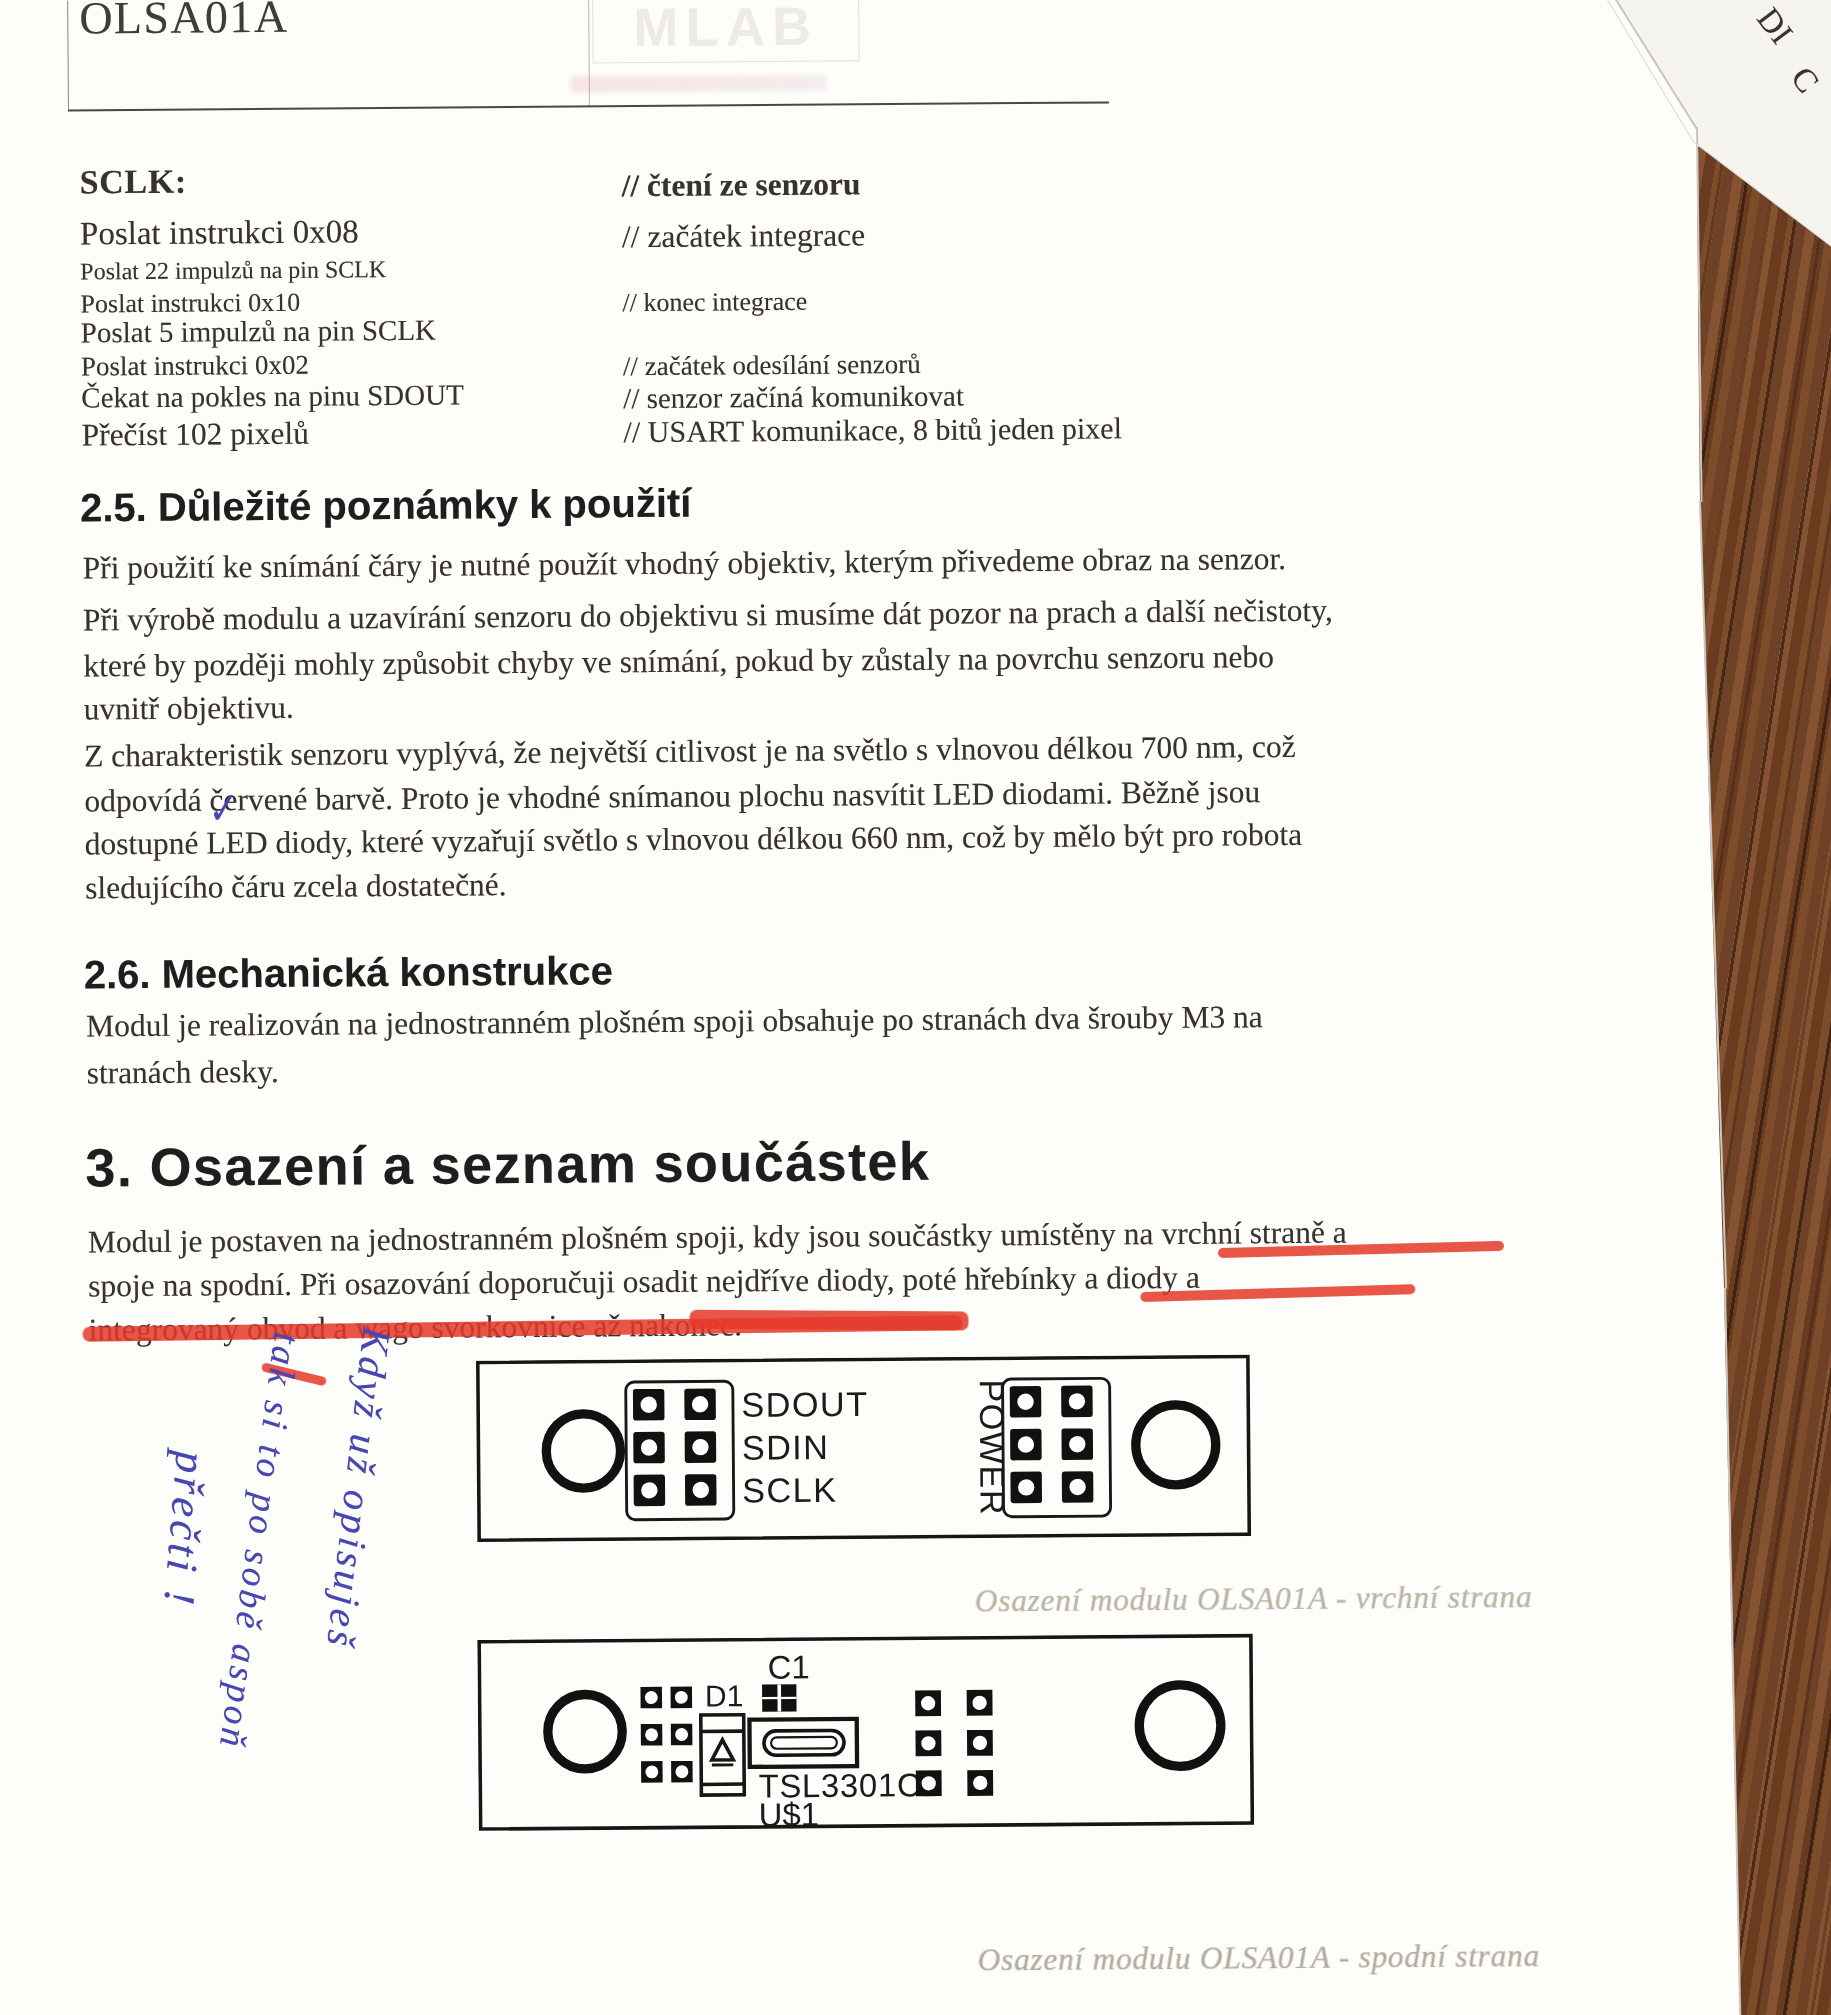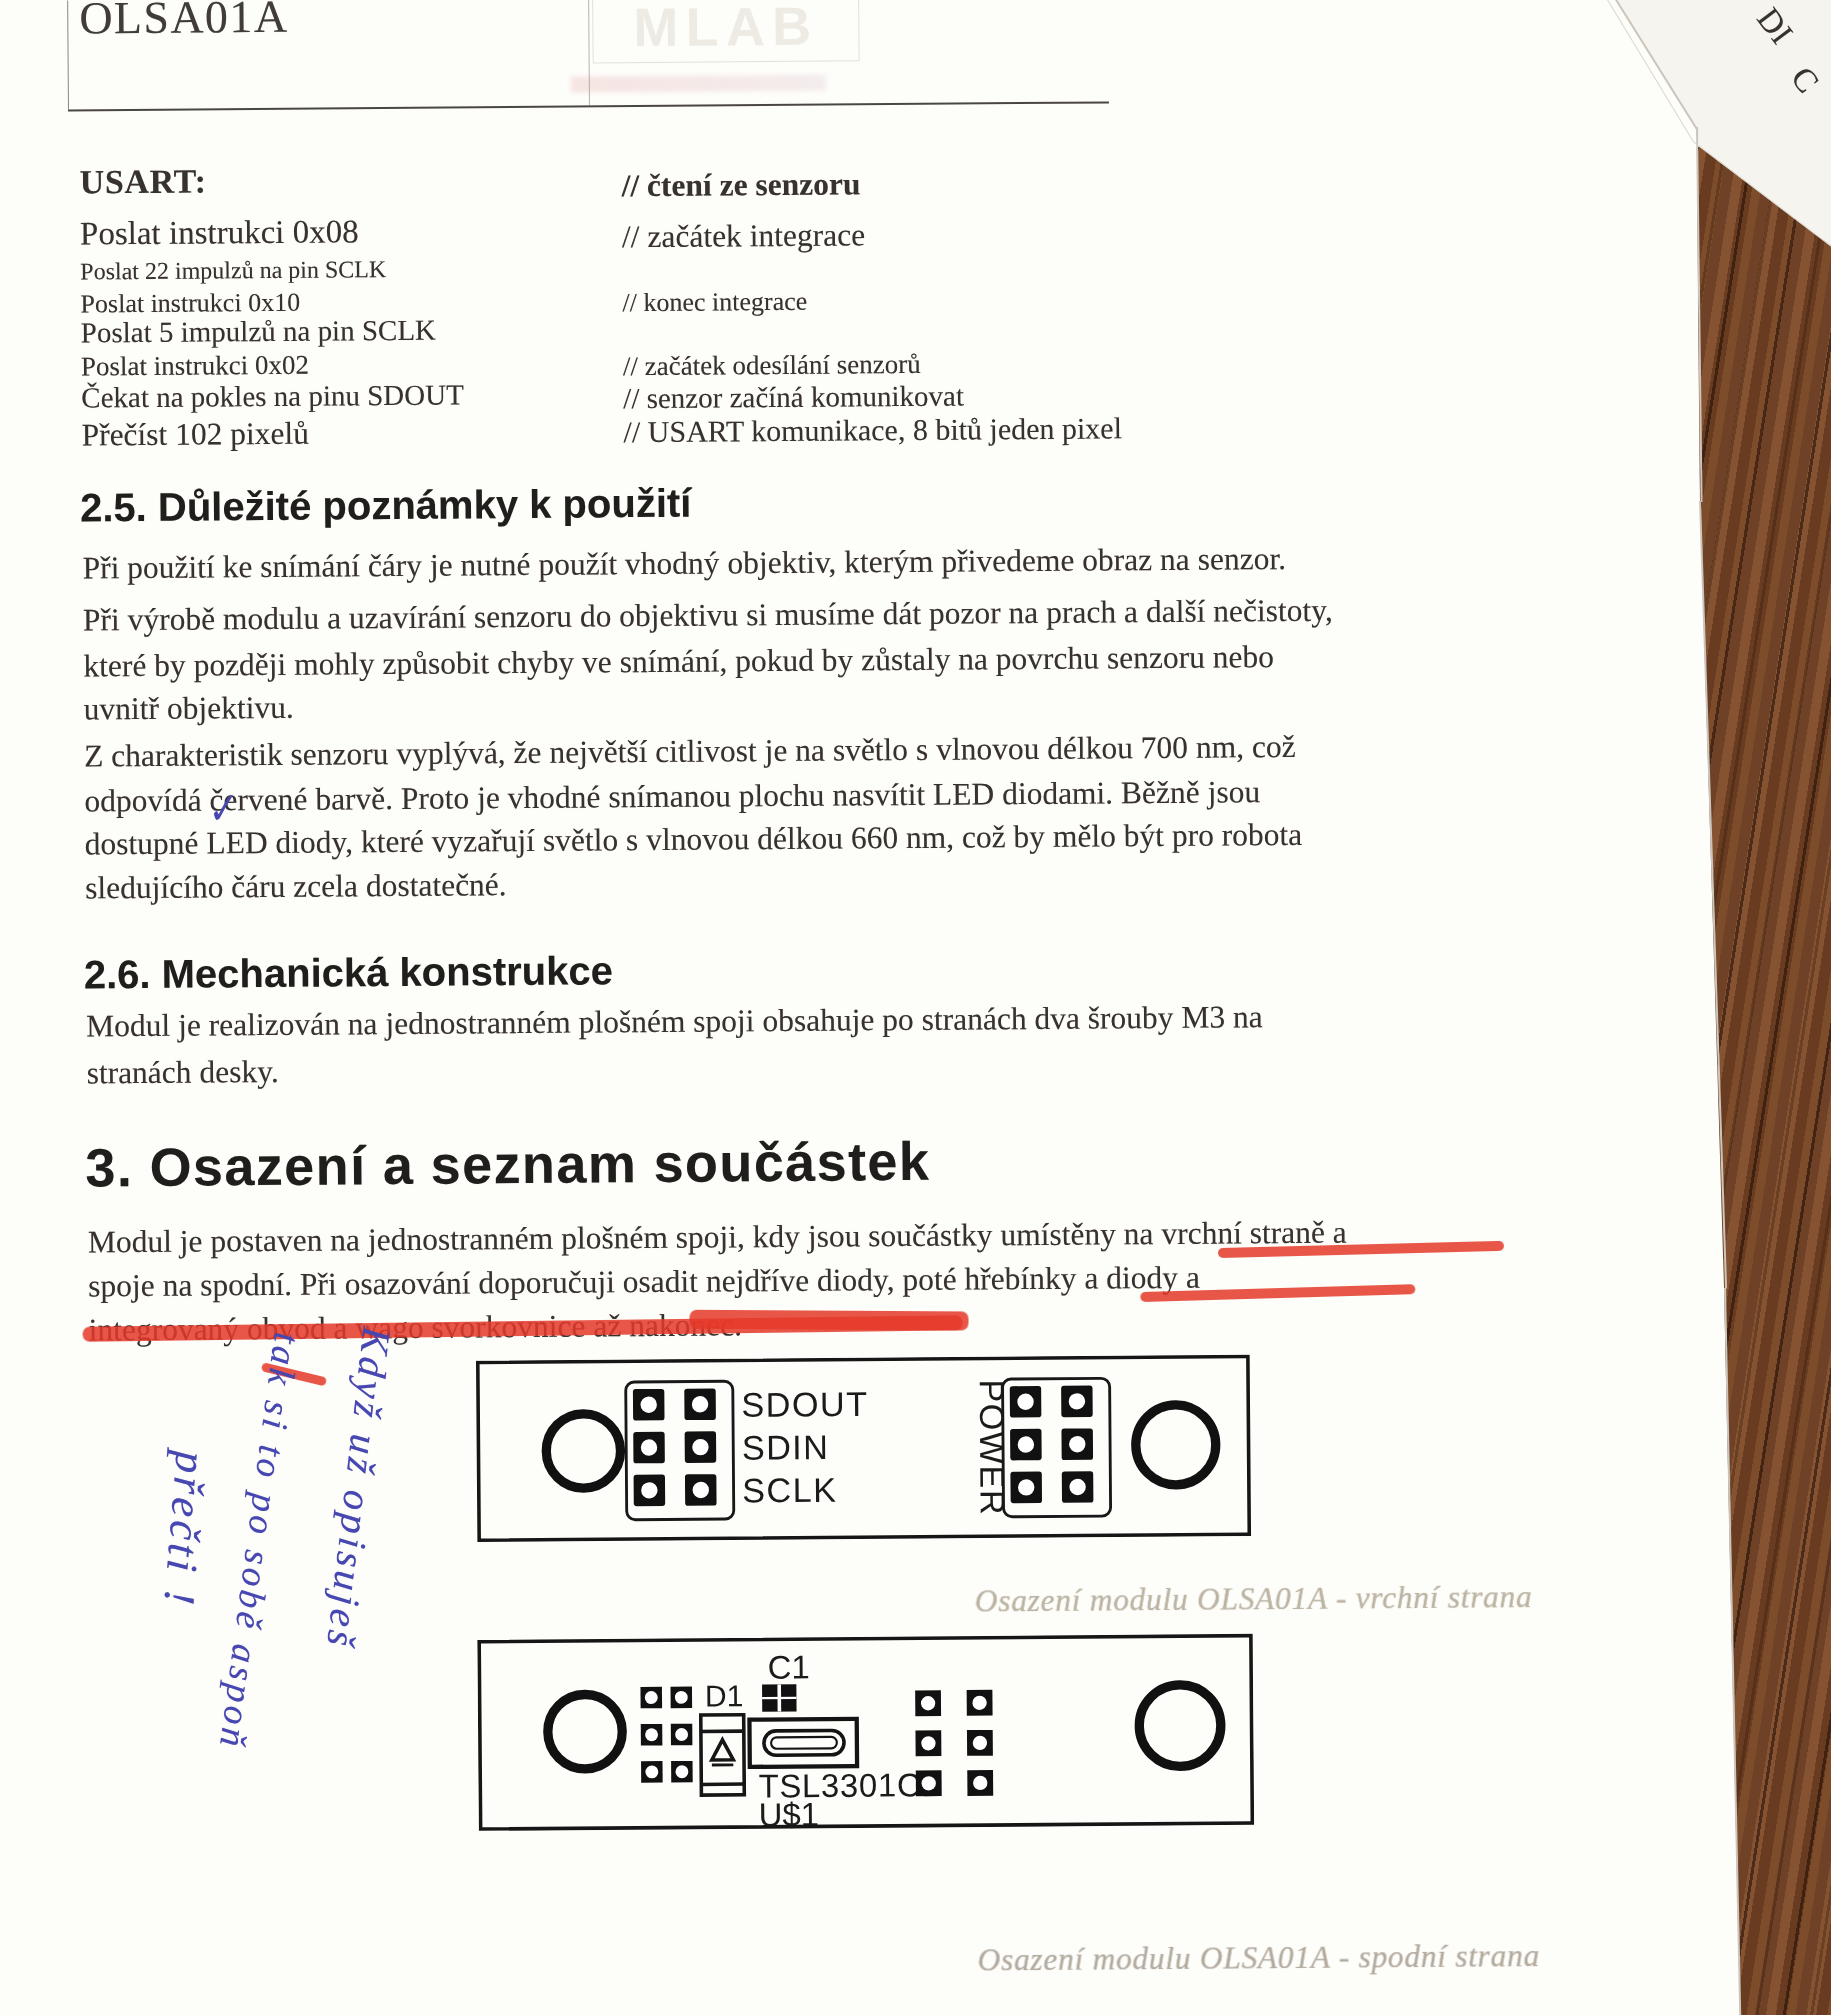--- a/index.html
+++ b/index.html
@@ -109,21 +109,21 @@
 
       <div class="vline-left"></div>
       <div class="vline-mid"></div>
       <div class="hline-header"></div>
       <div class="t title">OLSA01A</div>
       <div class="mlab-box">
         <span class="mlab">MLAB</span>
       </div>
       <div class="pink-smudge"></div>
 
-      <div class="t read-h">USART:</div>
+      <div class="t read-h">SCLK:</div>
       <div class="t read-hc">// čtení ze senzoru</div>
 
       <div class="t ins r0">Poslat instrukci 0x08</div>
       <div class="t cmt c0">// začátek integrace</div>
       <div class="t ins r1">Poslat 22 impulzů na pin SCLK</div>
       <div class="t ins r2">Poslat instrukci 0x10</div>
       <div class="t cmt c2">// konec integrace</div>
       <div class="t ins r3">Poslat 5 impulzů na pin SCLK</div>
       <div class="t ins r4">Poslat instrukci 0x02</div>
       <div class="t cmt c4">// začátek odesílání senzorů</div>

